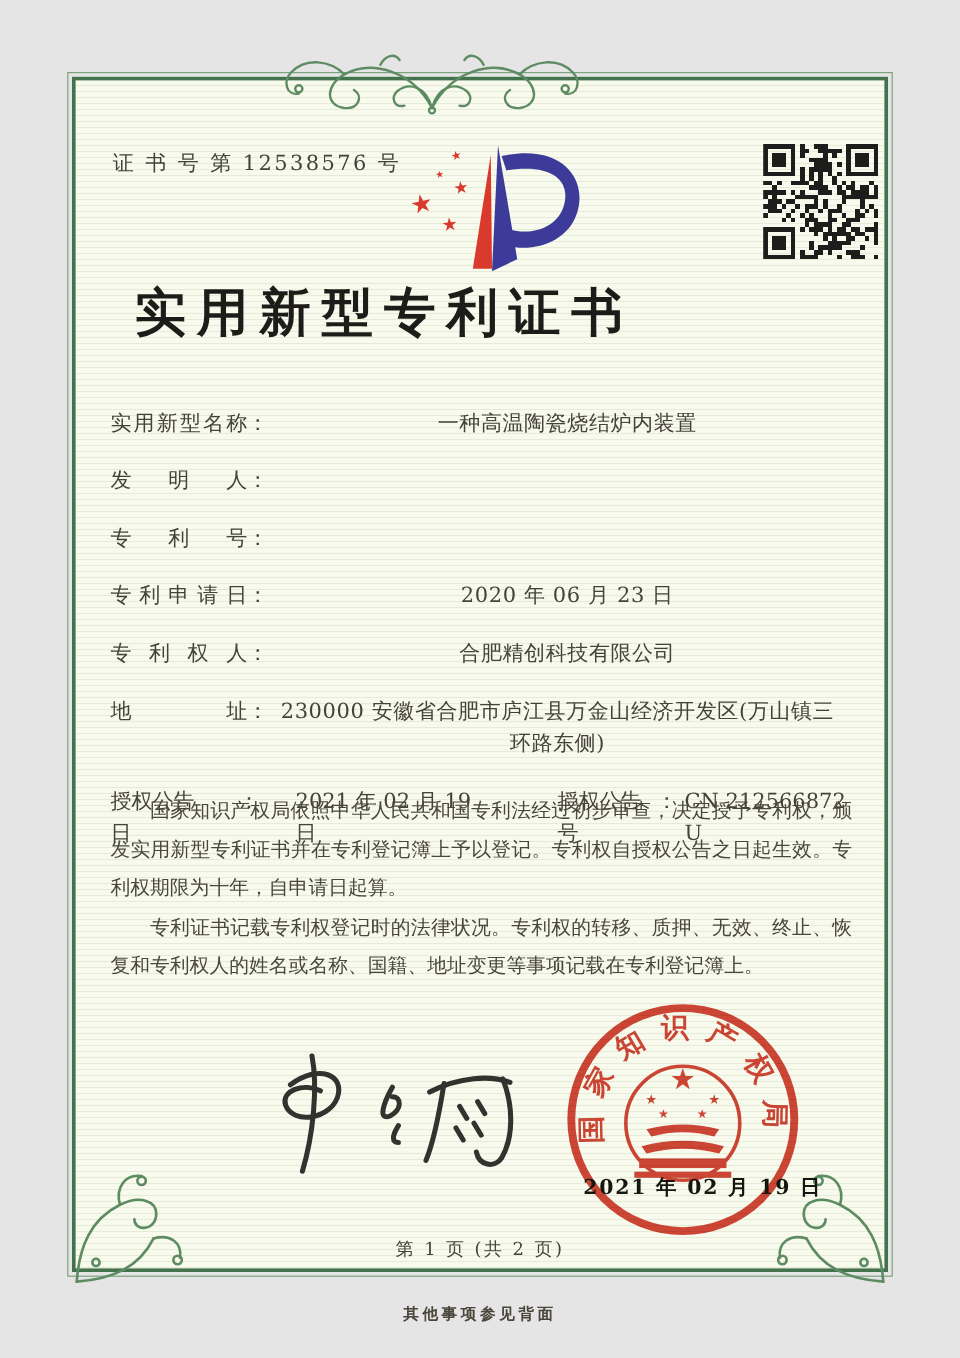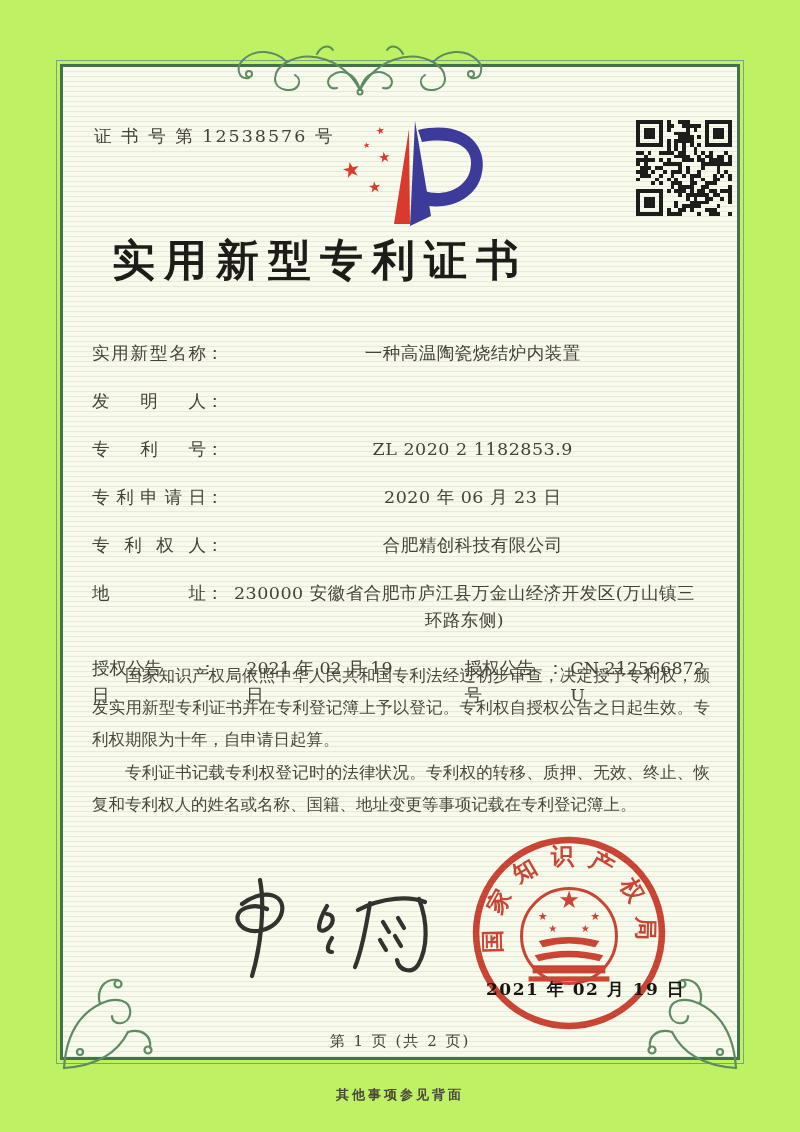--- a/index.html
+++ b/index.html
@@ -1,17 +1,17 @@
 <!DOCTYPE html>
 <html><head>
 <meta charset="utf-8">
 <style>
   html,body{margin:0;padding:0;}
   body{background:#ffffff;}
-  .page{position:relative;width:800px;height:1132px;background:#bef264;overflow:hidden;
+  .page{position:relative;width:800px;height:1132px;background:#e5e5e5;overflow:hidden;
         font-family:"DejaVu Serif","Liberation Serif",serif;color:#403d36;}
   
   .frame-outer{position:absolute;left:56px;top:60px;width:686px;height:1002px;
                border:1px solid #7aa37e;}
   .frame-inner{position:absolute;left:3px;top:3px;right:3px;bottom:3px;
                border:3px solid #44724c;
                background-color:#f9faee;
                background-image:repeating-linear-gradient(0deg,
                  rgba(150,178,120,0.20) 0px, rgba(150,178,120,0.20) 1px,
                  rgba(0,0,0,0) 1px, rgba(0,0,0,0) 5px);}
@@ -428,21 +428,20 @@
         <span class="fcolon">：</span>
       <span class="fvalue">一种高温陶瓷烧结炉内装置</span>
     </div>
     <div class="frow">
       <span class="flabel">发明人</span>
         <span class="fcolon">：</span>
     </div>
     <div class="frow">
       <span class="flabel">专利号</span>
         <span class="fcolon">：</span>
-      <span class="fvalue">ZL 2020 2 1182853.9</span>
     </div>
     <div class="frow">
       <span class="flabel">专利申请日</span>
         <span class="fcolon">：</span>
       <span class="fvalue">2020 年 06 月 23 日</span>
     </div>
     <div class="frow">
       <span class="flabel">专利权人</span>
         <span class="fcolon">：</span>
       <span class="fvalue">合肥精创科技有限公司</span>

